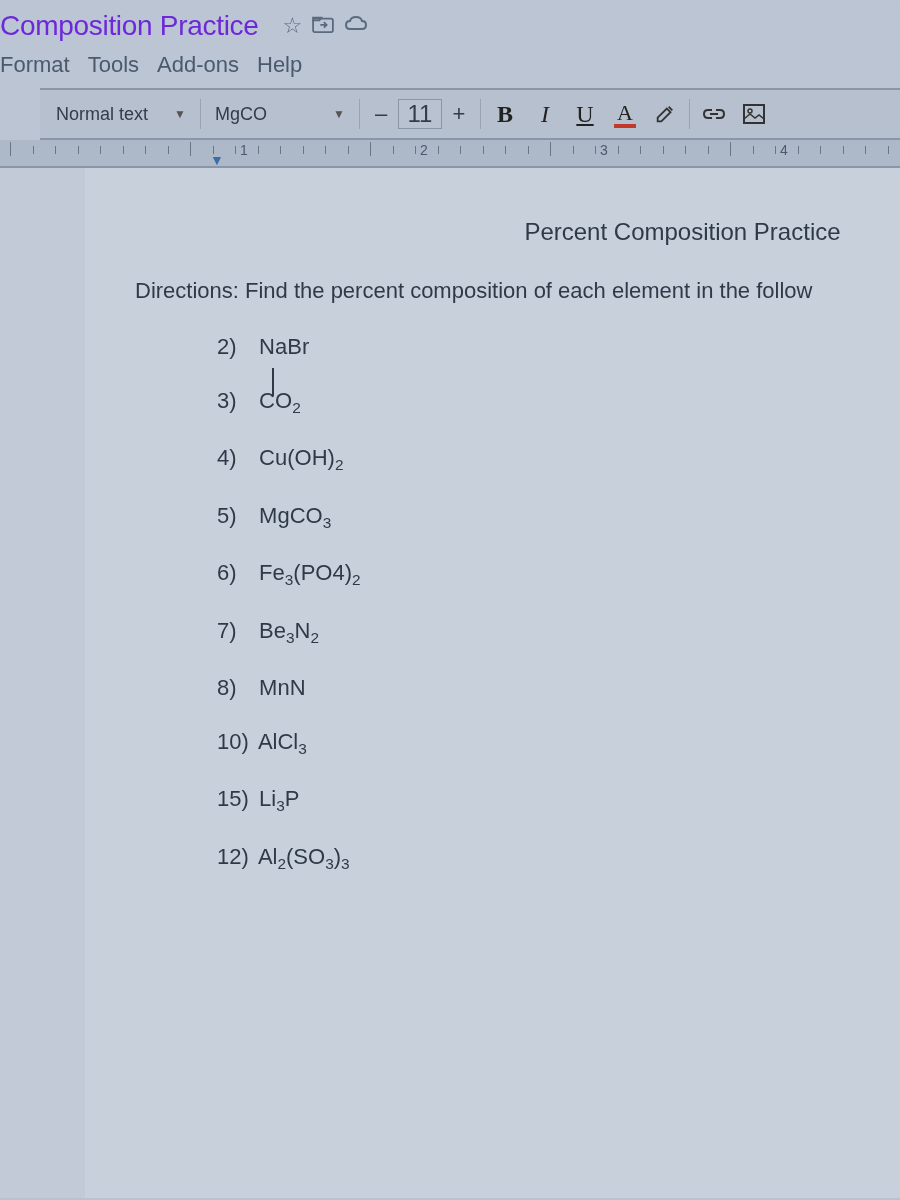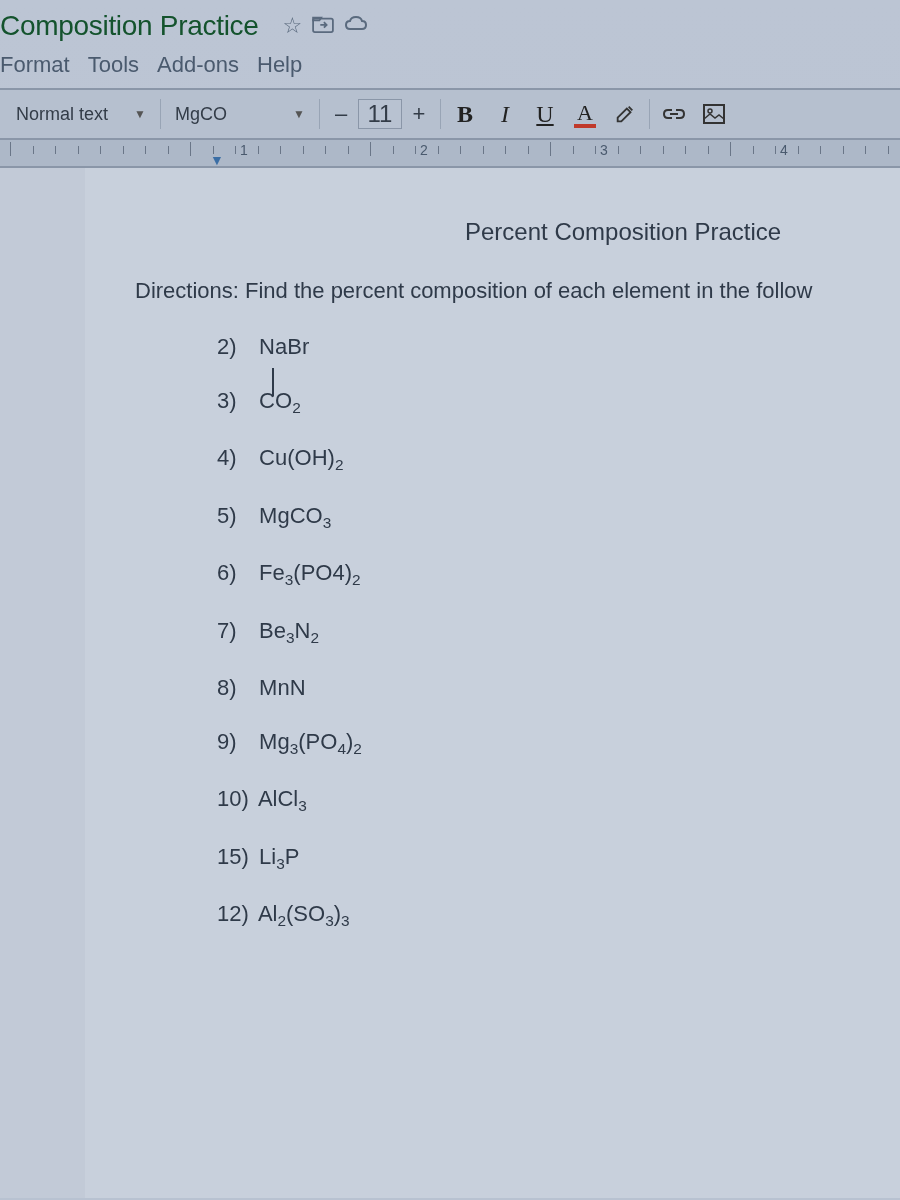--- a/index.html
+++ b/index.html
@@ -12,21 +12,21 @@
   position: relative;
 }
 .titlebar {
   display: flex;
   align-items: center;
   padding: 6px 4px 0 0;
   height: 46px;
 }
 .doc-title {
   font-size: 28px;
-  color: #14532d;
+  color: #6d28d9;
   letter-spacing: -0.3px;
   margin-right: 14px;
 }
 .title-icon {
   margin-left: 10px;
   color: #5a6a7e;
   font-size: 22px;
 }
 .menubar {
   display: flex;
@@ -42,20 +42,21 @@
   margin-left: 8px;
 }
 .toolbar-wrap {
   border-top: 2px solid #8a96a8;
   border-bottom: 2px solid #8a96a8;
   background: #b6c0cf;
   display: flex;
   align-items: center;
   height: 52px;
   padding: 0 6px;
+  margin-left: 40px;
 }
 .dropdown {
   display: flex;
   align-items: center;
   justify-content: space-between;
   padding: 0 10px;
   height: 36px;
   font-size: 18px;
   color: #333c48;
 }
@@ -135,20 +136,21 @@
   position: relative;
 }
 .page {
   margin-left: 85px;
   background: #c8d0dc;
   min-height: 100%;
   padding: 50px 0 0 50px;
   font-family: Arial, sans-serif;
 }
 .doc-heading {
+  text-align: center;
   font-size: 24px;
   color: #2f3a49;
   margin-left: 330px;
   margin-bottom: 32px;
 }
 .directions {
   font-size: 22px;
   color: #2f3a49;
   margin-bottom: 30px;
   white-space: nowrap;
@@ -297,20 +299,19 @@
     <div class="doc-heading">Percent Composition Practice</div>
     <div class="directions">Directions: Find the percent composition of each element in the follow</div>
     <div class="problems">
         <div class="problem"><span class="num">2)</span> NaBr</div>
         <div class="problem"><span class="num">3)</span> CO<sub>2</sub></div>
         <div class="problem"><span class="num">4)</span> Cu(OH)<sub>2</sub></div>
         <div class="problem"><span class="num">5)</span> MgCO<sub>3</sub></div>
         <div class="problem"><span class="num">6)</span> Fe<sub>3</sub>(PO4)<sub>2</sub></div>
         <div class="problem"><span class="num">7)</span> Be<sub>3</sub>N<sub>2</sub></div>
         <div class="problem"><span class="num">8)</span> MnN</div>
-        <div class="problem"><span class="num">9)</span> Mg<sub>3</sub>(PO<sub>4</sub>)<sub>2</sub></div>
         <div class="problem"><span class="num">10)</span> AlCl<sub>3</sub></div>
         <div class="problem"><span class="num">15)</span> Li<sub>3</sub>P</div>
         <div class="problem"><span class="num">12)</span> Al<sub>2</sub>(SO<sub>3</sub>)<sub>3</sub></div>
       </div>
     <div class="cursor"></div>
   </div>
 </div>
 
 </body></html>

